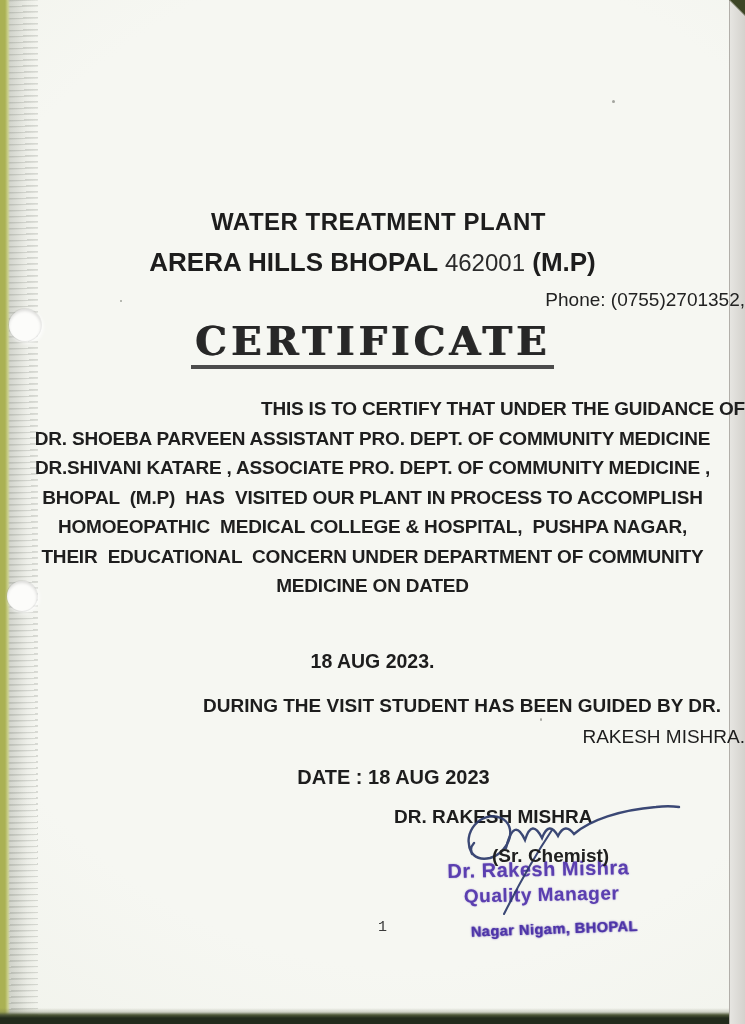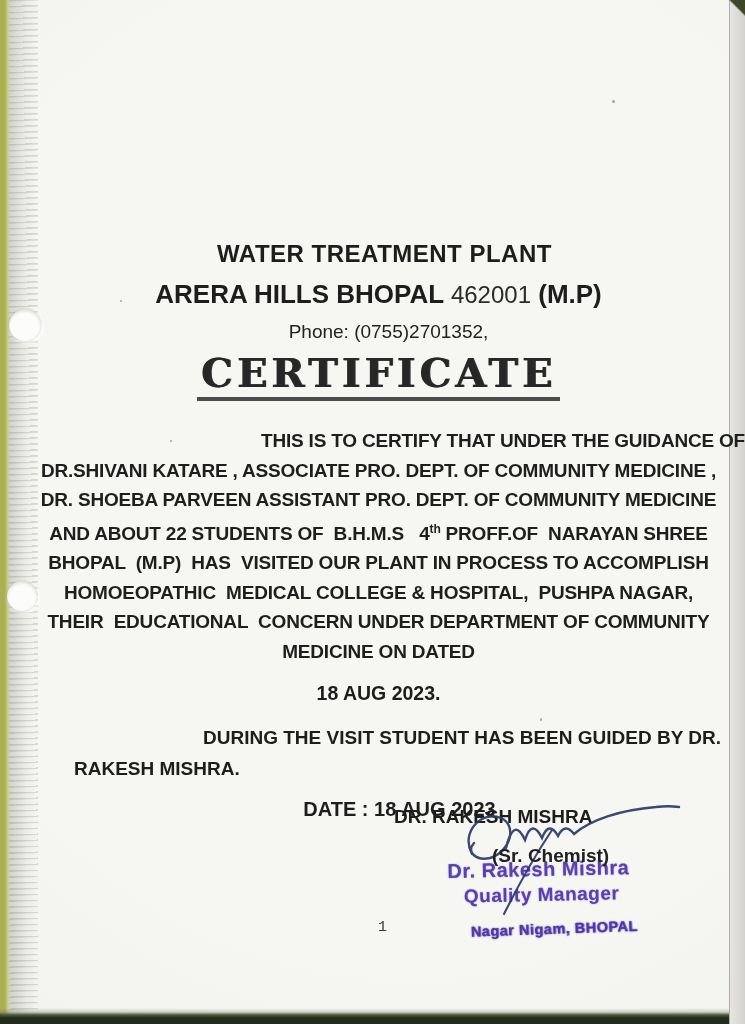--- a/index.html
+++ b/index.html
@@ -42,29 +42,29 @@
   .hole-punch {
     position: absolute; width: 32px; height: 32px; border-radius: 50%;
     background: #fcfcfa;
     box-shadow: 0 0 0 1px rgba(0,0,0,0.07), inset 0 2px 3px rgba(0,0,0,0.12), 2px 2px 4px rgba(255,255,255,0.9);
   }
   .hole-1 { left: 9px; top: 309px; }
   .hole-2 { left: 7px; top: 581px; width: 30px; height: 30px; }
   .speck { position: absolute; border-radius: 50%; background: rgba(60,62,55,0.45); }
 
   
-  .abs { position: absolute; left: 12px; right: 0; margin-top: 32px; }
+  .abs { position: absolute; left: 0; right: 0; }
   .center { text-align: center; }
   .org-name {
     top: 208px; font-size: 24px; font-weight: bold; letter-spacing: 0.5px;
     padding-left: 12px;
   }
   .address-line { top: 247px; font-size: 26px; font-weight: bold; white-space: pre; }
   .address-pin { font-weight: normal; font-size: 24px; color: #2b2b2b; }
-  .phone-line { top: 289px; font-size: 19px; font-weight: normal; color: #222; padding-left: 20px; }
+  .phone-line { top: 289px; font-size: 19px; font-weight: normal; color: #222; padding-left: 20px; text-align: right; }
   .title-wrap { top: 320px; text-align: center; padding-left: 0; }
   .cert-title {
     display: inline-block;
     font-family: "DejaVu Serif", serif;
     font-weight: bold;
     font-size: 40px;
     letter-spacing: 4px;
     color: #272727;
     text-shadow: 1px 0 0 #3a3a3a;
     border-bottom: 4px solid #4c4c4c;
@@ -78,21 +78,21 @@
     font-size: 19px;
     letter-spacing: -0.2px;
     line-height: 29.5px;
     text-align: center;
     color: #1e1e1e;
   }
   .body-line.first { text-align: right; }
   .sup { vertical-align: 7px; font-size: 12px; }
   .visit-date { top: 650px; font-size: 19.5px; font-weight: bold; text-align: center; }
   .guided-1 { top: 695px; text-align: right; padding-right: 24px; font-size: 19px; font-weight: bold; white-space: pre; }
-  .guided-2 { top: 726px; text-align: left; padding-left: 62px; font-size: 19px; font-weight: bold; }
+  .guided-2 { top: 726px; text-align: right; padding-left: 62px; font-size: 19px; font-weight: normal; }
   .date-footer { top: 766px; text-align: center; padding-left: 42px; font-size: 20px; font-weight: bold; white-space: pre; }
 
   .sig-name { position: absolute; left: 394px; top: 806px; font-size: 19px; font-weight: bold; }
   .sig-title { position: absolute; left: 492px; top: 845px; font-size: 19px; font-weight: bold; color: #202020; z-index: 3; }
   .signature-svg { position: absolute; left: 448px; top: 796px; z-index: 2; }
 
   .stamp {
     position: absolute; left: 448px; top: 858px;
     transform: rotate(-1.2deg);
     color: #5b3fb0;
@@ -135,23 +135,22 @@
   <div class="abs center org-name">WATER TREATMENT PLANT</div>
   <div class="abs center address-line"><span>ARERA HILLS BHOPAL</span><span> </span><span class="address-pin">462001</span><span> </span><span>(M.P)</span></div>
   <div class="abs center phone-line">Phone: (0755)2701352,</div>
 
   <div class="abs title-wrap">
     <span class="cert-title">CERTIFICATE</span>
   </div>
 
   <div class="abs body-block">
     <div class="body-line first">THIS IS TO CERTIFY THAT UNDER THE GUIDANCE OF</div>
+    <div class="body-line">DR. SHOEBA PARVEEN ASSISTANT PRO. DEPT. OF COMMUNITY MEDICINE</div>
     <div class="body-line">DR.SHIVANI KATARE , ASSOCIATE PRO. DEPT. OF COMMUNITY MEDICINE ,</div>
-    <div class="body-line">DR. SHOEBA PARVEEN ASSISTANT PRO. DEPT. OF COMMUNITY MEDICINE</div>
-    <div class="body-line"><span>AND ABOUT 22 STUDENTS OF  B.H.M.S   4</span><span class="sup">th</span><span> PROFF.OF  NARAYAN SHREE</span></div>
     <div class="body-line">BHOPAL  (M.P)  HAS  VISITED OUR PLANT IN PROCESS TO ACCOMPLISH</div>
     <div class="body-line">HOMOEOPATHIC  MEDICAL COLLEGE &amp; HOSPITAL,  PUSHPA NAGAR,</div>
     <div class="body-line">THEIR  EDUCATIONAL  CONCERN UNDER DEPARTMENT OF COMMUNITY</div>
     <div class="body-line">MEDICINE ON DATED</div>
   </div>
 
   <div class="abs visit-date">18 AUG 2023.</div>
   <div class="abs guided-1">DURING THE VISIT STUDENT HAS BEEN GUIDED BY DR.</div>
   <div class="abs guided-2">RAKESH MISHRA.</div>
   <div class="abs date-footer">DATE : 18 AUG 2023</div>

